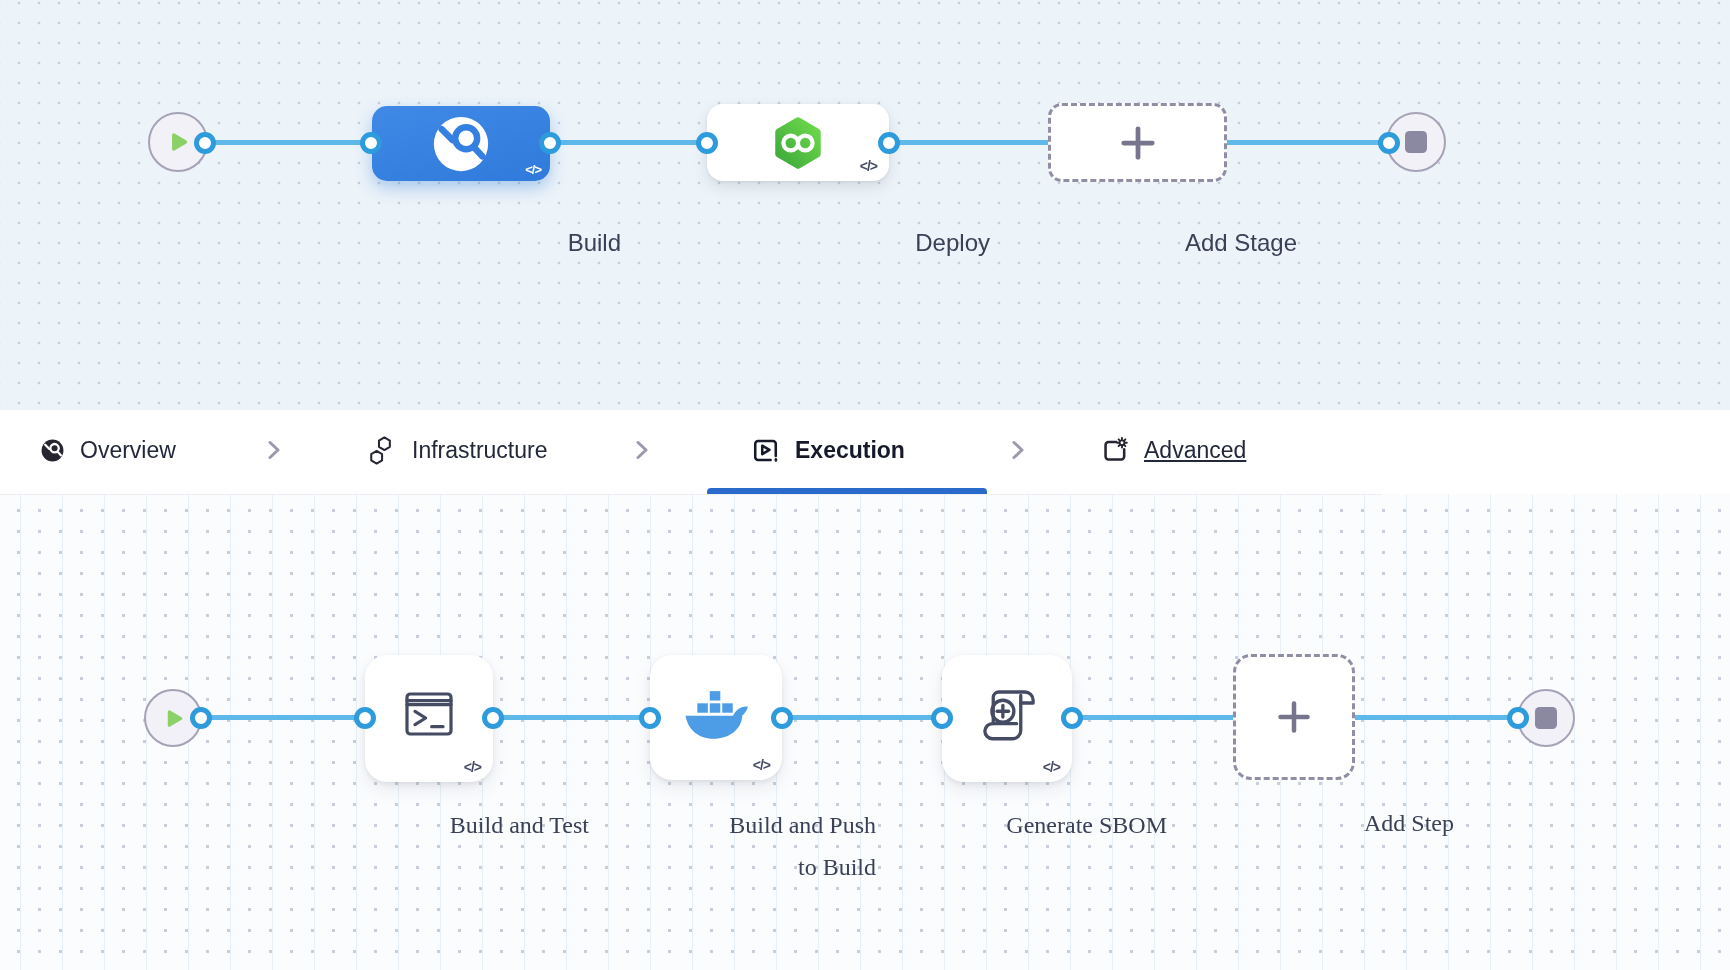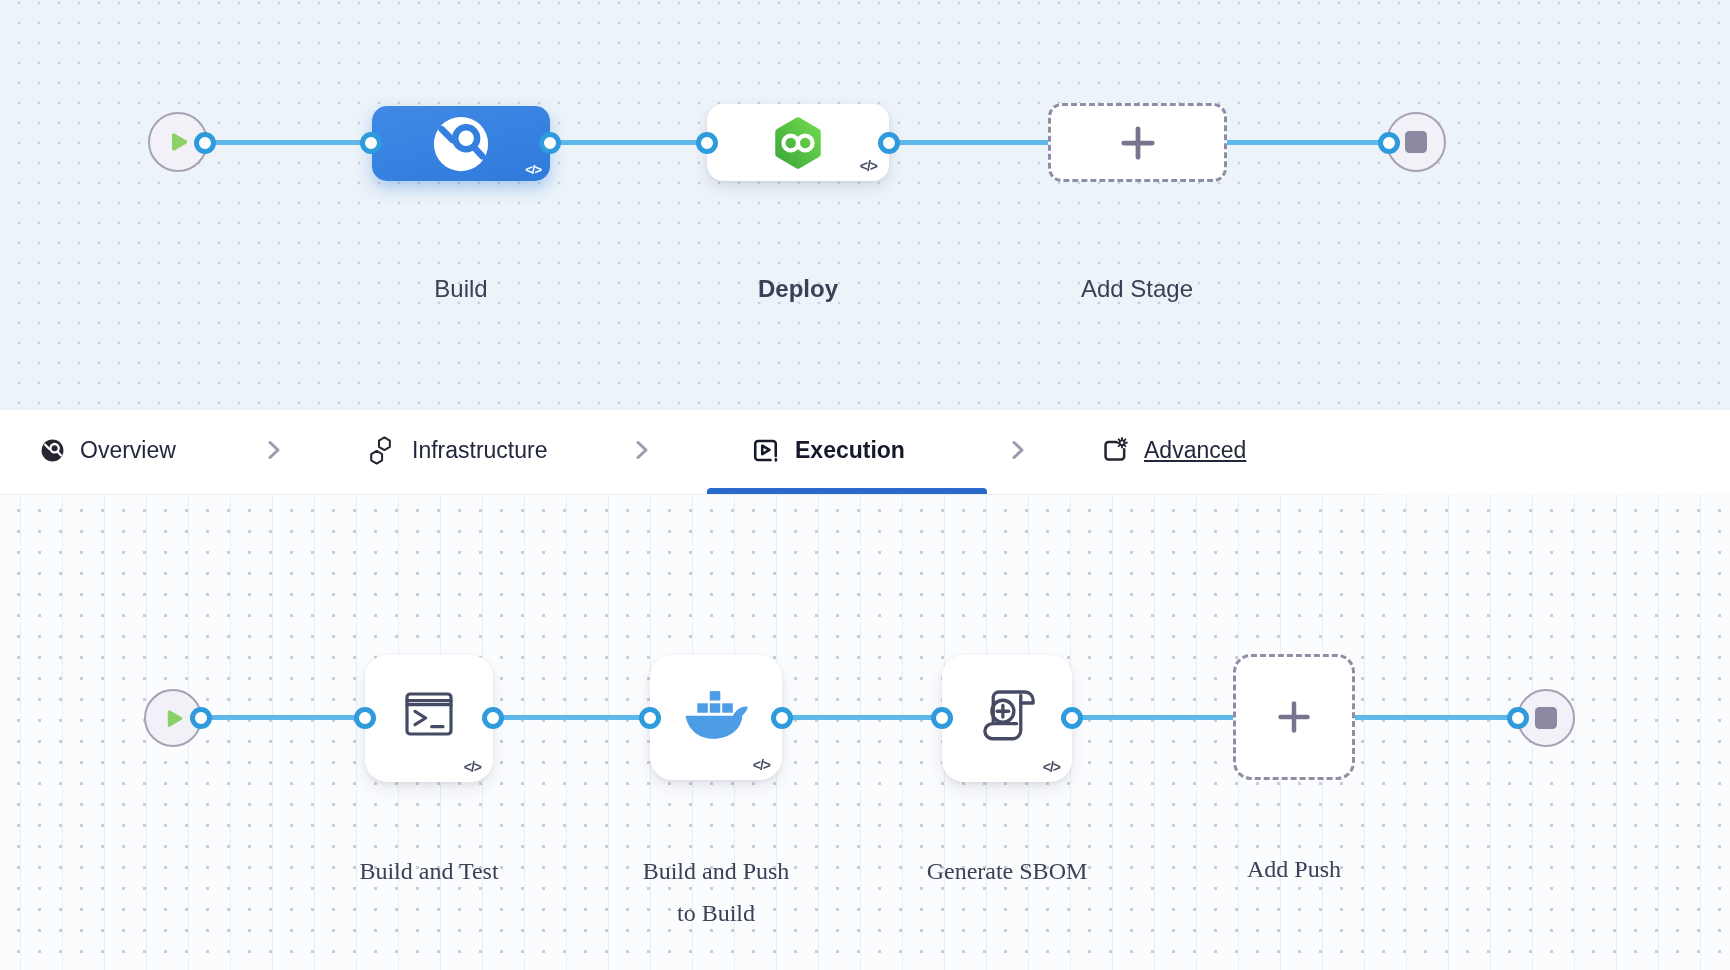--- a/index.html
+++ b/index.html
@@ -50,21 +50,21 @@
   .add-box {
     position:absolute; background:#fff; border:3px dashed #908EA5; z-index:2;
     display:flex; align-items:center; justify-content:center;
   }
   .add-stage { left:1048px; top:103px; width:179px; height:79px; border-radius:14px; }
   .badge-code { position:absolute; font-size:14px; font-weight:700; letter-spacing:-1px; color:#454B63; }
   .badge-on-blue { color:#fff; right:9px; bottom:4px; font-size:13px; }
   .badge-on-white { right:12px; bottom:7px; }
 
   .node-label {
-    position:absolute; width:320px; text-align:center; font-size:24px; color:#3A4055; z-index:2;margin-top:46px;
+    position:absolute; width:320px; text-align:right; font-size:24px; color:#3A4055; z-index:2;
   }
   .label-top { top:229px; }
   .label-bottom { top:310px; line-height:42px;font-family:Liberation Serif, serif; }
 
   
   .tab-bar {
     position:absolute; left:0; top:410px; width:1382px; height:84px; background:#fff;
     box-shadow:0 1px 0 #EDEFF3; z-index:5;
   }
   .tab-item {
@@ -149,21 +149,21 @@
     </div>
 
     <div class="port" style="left:194px;top:132px;"></div>
     <div class="port" style="left:360px;top:132px;"></div>
     <div class="port" style="left:539px;top:132px;"></div>
     <div class="port" style="left:696px;top:132px;"></div>
     <div class="port" style="left:878px;top:132px;"></div>
     <div class="port" style="left:1378px;top:132px;"></div>
 
     <div class="node-label label-top" style="left:301px;">Build</div>
-    <div class="node-label label-top" style="left:638px;font-weight:bold;">Deploy</div>
+    <div class="node-label label-top" style="left:670px;">Deploy</div>
     <div class="node-label label-top" style="left:977px;">Add Stage</div>
   </div>
 
   <div class="tab-bar">
 
     <div class="tab-item" style="left:40px;">
       <span>
         <svg width="25" height="25" viewBox="0 0 48 48">
           <circle cx="24" cy="24" r="21" fill="#262531"></circle>
           <circle cx="28" cy="19.5" r="8" fill="#262531" stroke="#fff" stroke-width="4.4"></circle>
@@ -309,16 +309,16 @@
     <div class="port" style="left:931px;top:213px;"></div>
     <div class="port" style="left:1061px;top:213px;"></div>
     <div class="port" style="left:1507px;top:213px;"></div>
 
     <div class="node-label label-bottom" style="left:269px;">Build and Test</div>
     <div class="node-label label-bottom" style="left:556px;">
       <div>Build and Push</div>
       <div>to Build</div>
     </div>
     <div class="node-label label-bottom" style="left:847px;">Generate SBOM</div>
-    <div class="node-label label-bottom" style="left:1134px;top:308px;">Add Push</div>
+    <div class="node-label label-bottom" style="left:1134px;top:308px;">Add Step</div>
   </div>
 
 </div>
 
 </body></html>

